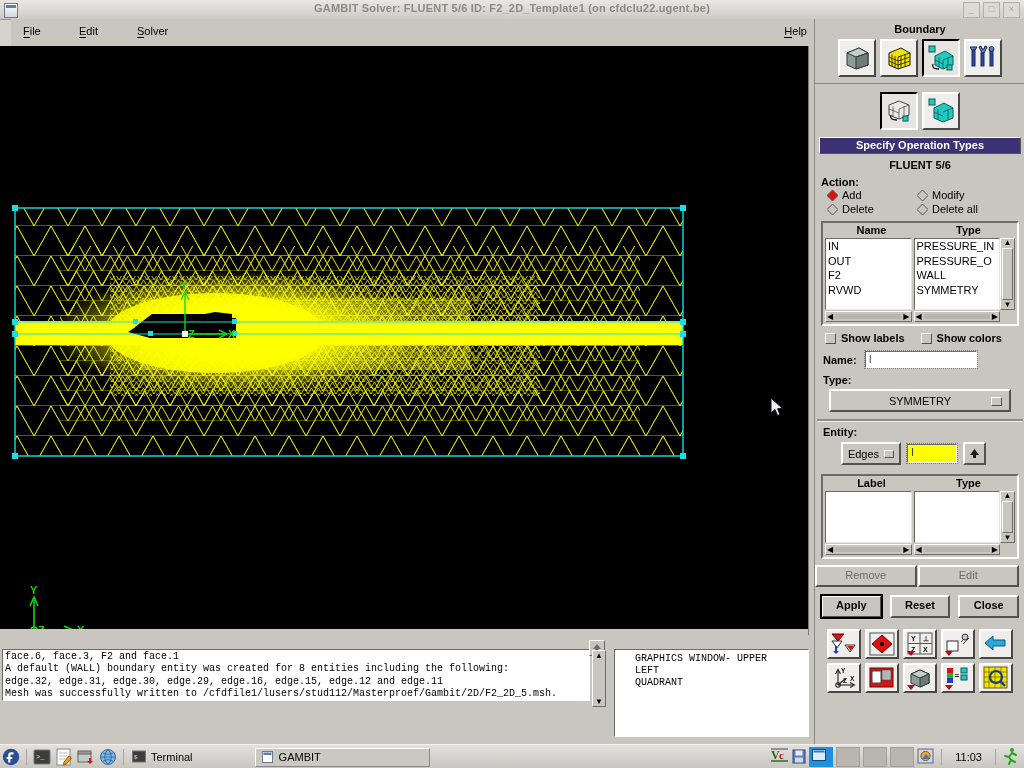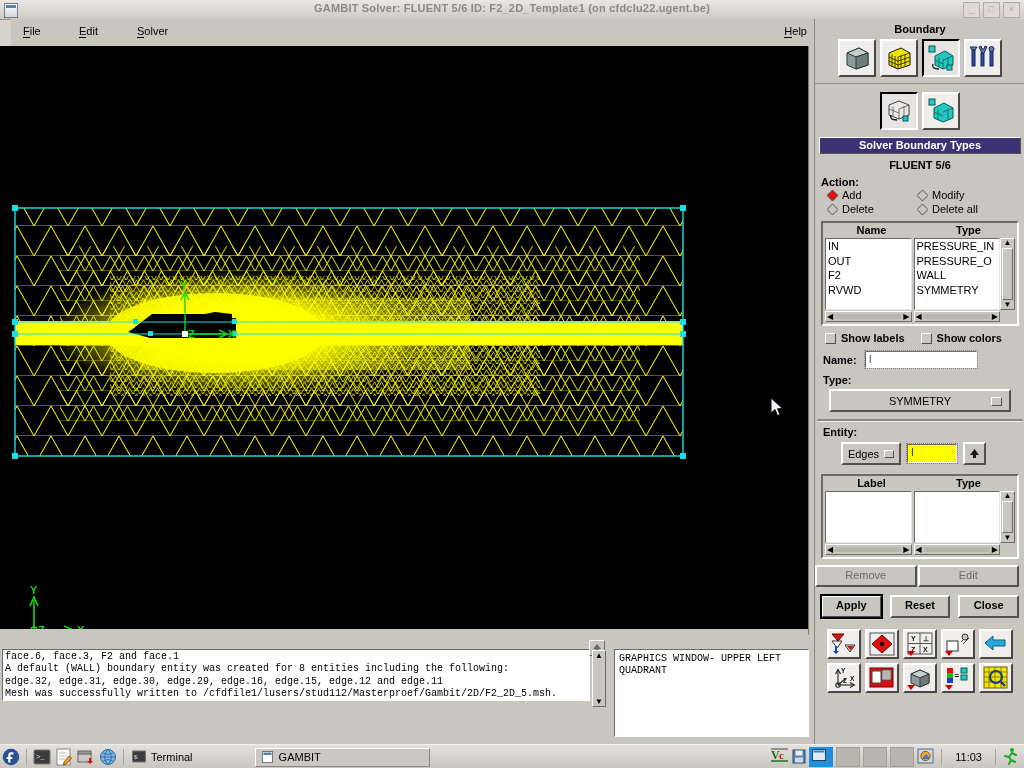--- a/index.html
+++ b/index.html
@@ -272,21 +272,21 @@
     position:absolute;left:592px;top:650px;width:12px;height:55px;background:#c9c5bf;
     border-top:1px solid #fff;border-left:1px solid #fff;
     border-right:1px solid #6e6a64;border-bottom:1px solid #6e6a64;
     display:flex;flex-direction:column;justify-content:space-between;align-items:center;
   }
   .desc-panel{position:absolute;left:610px;top:635px;width:204px;height:109px;}
   .desc-body{
     position:absolute;left:4px;top:14px;width:195px;height:88px;background:#fff;
     border-top:1px solid #6e6a64;border-left:1px solid #6e6a64;
     border-right:1px solid #fff;border-bottom:1px solid #fff;
-    padding:3px 4px;box-sizing:border-box;
+    padding:3px 20px;box-sizing:border-box;
   }
   .desc-body div{font-family:"Liberation Mono", monospace;font-size:10px;line-height:12px;}
 
   
   .taskbar{
     position:absolute;left:0;top:744px;width:1024px;height:24px;
     background:linear-gradient(#e4e1dd,#c8c4be);
     border-top:1px solid #f2f0ee;display:flex;align-items:center;
   }
   .tb-sep{width:1px;height:16px;background:#a9a49d;margin:0 4px;}
@@ -515,21 +515,21 @@
                 <line x1="7" y1="15" x2="16" y2="19"></line>
                 <line x1="16" y1="15" x2="26" y2="11"></line>
                 <line x1="11" y1="12.5" x2="11" y2="22.5"></line>
                 <line x1="21" y1="12" x2="21" y2="22"></line>
               </g>
             </svg>
         </div>
       </div>
     </div>
 
-    <div class="panel-head">Solver Boundary Types</div>
+    <div class="panel-head">Specify Operation Types</div>
     <div class="fluent-lbl">FLUENT 5/6</div>
 
     <div class="action-lbl">Action:</div>
     <div class="radio-grid">
       <div class="radio">
         <span class="dia">
             <svg width="11" height="11">
               <polygon points="5.5,0 11,5.5 5.5,11 0,5.5" fill="#e01010" stroke="#555" stroke-width="1"></polygon>
             </svg>
           </span>

